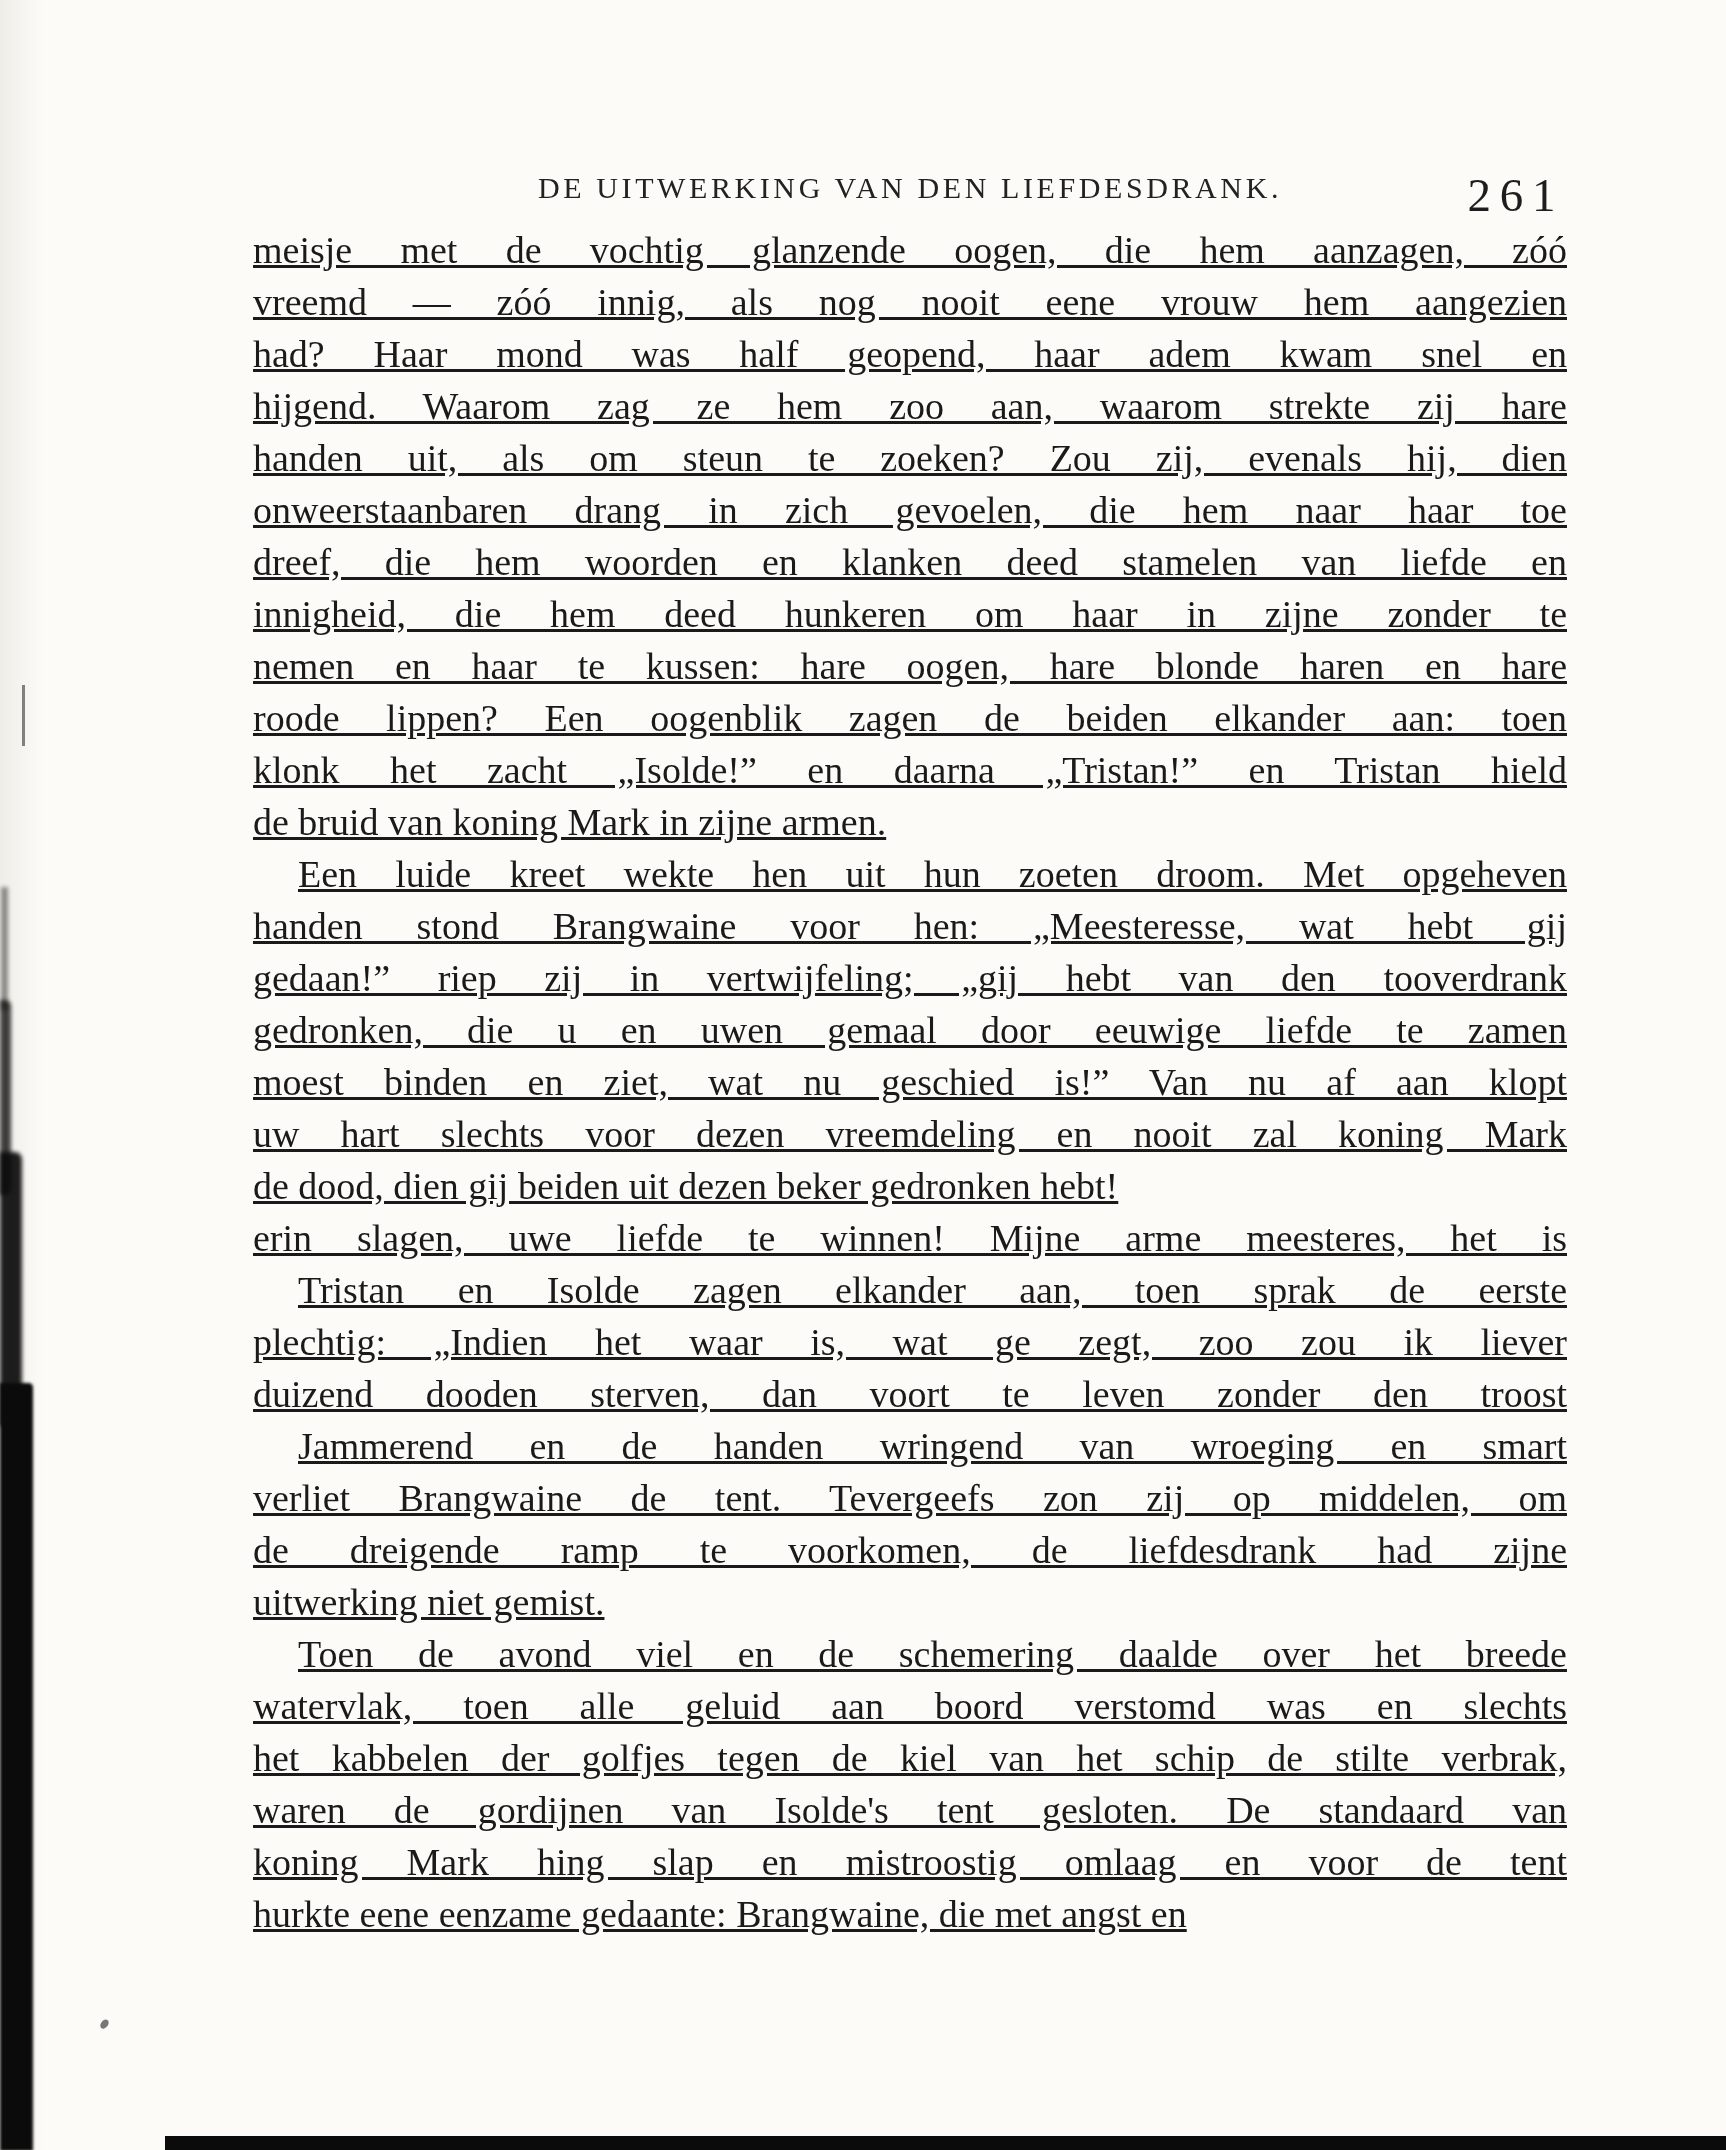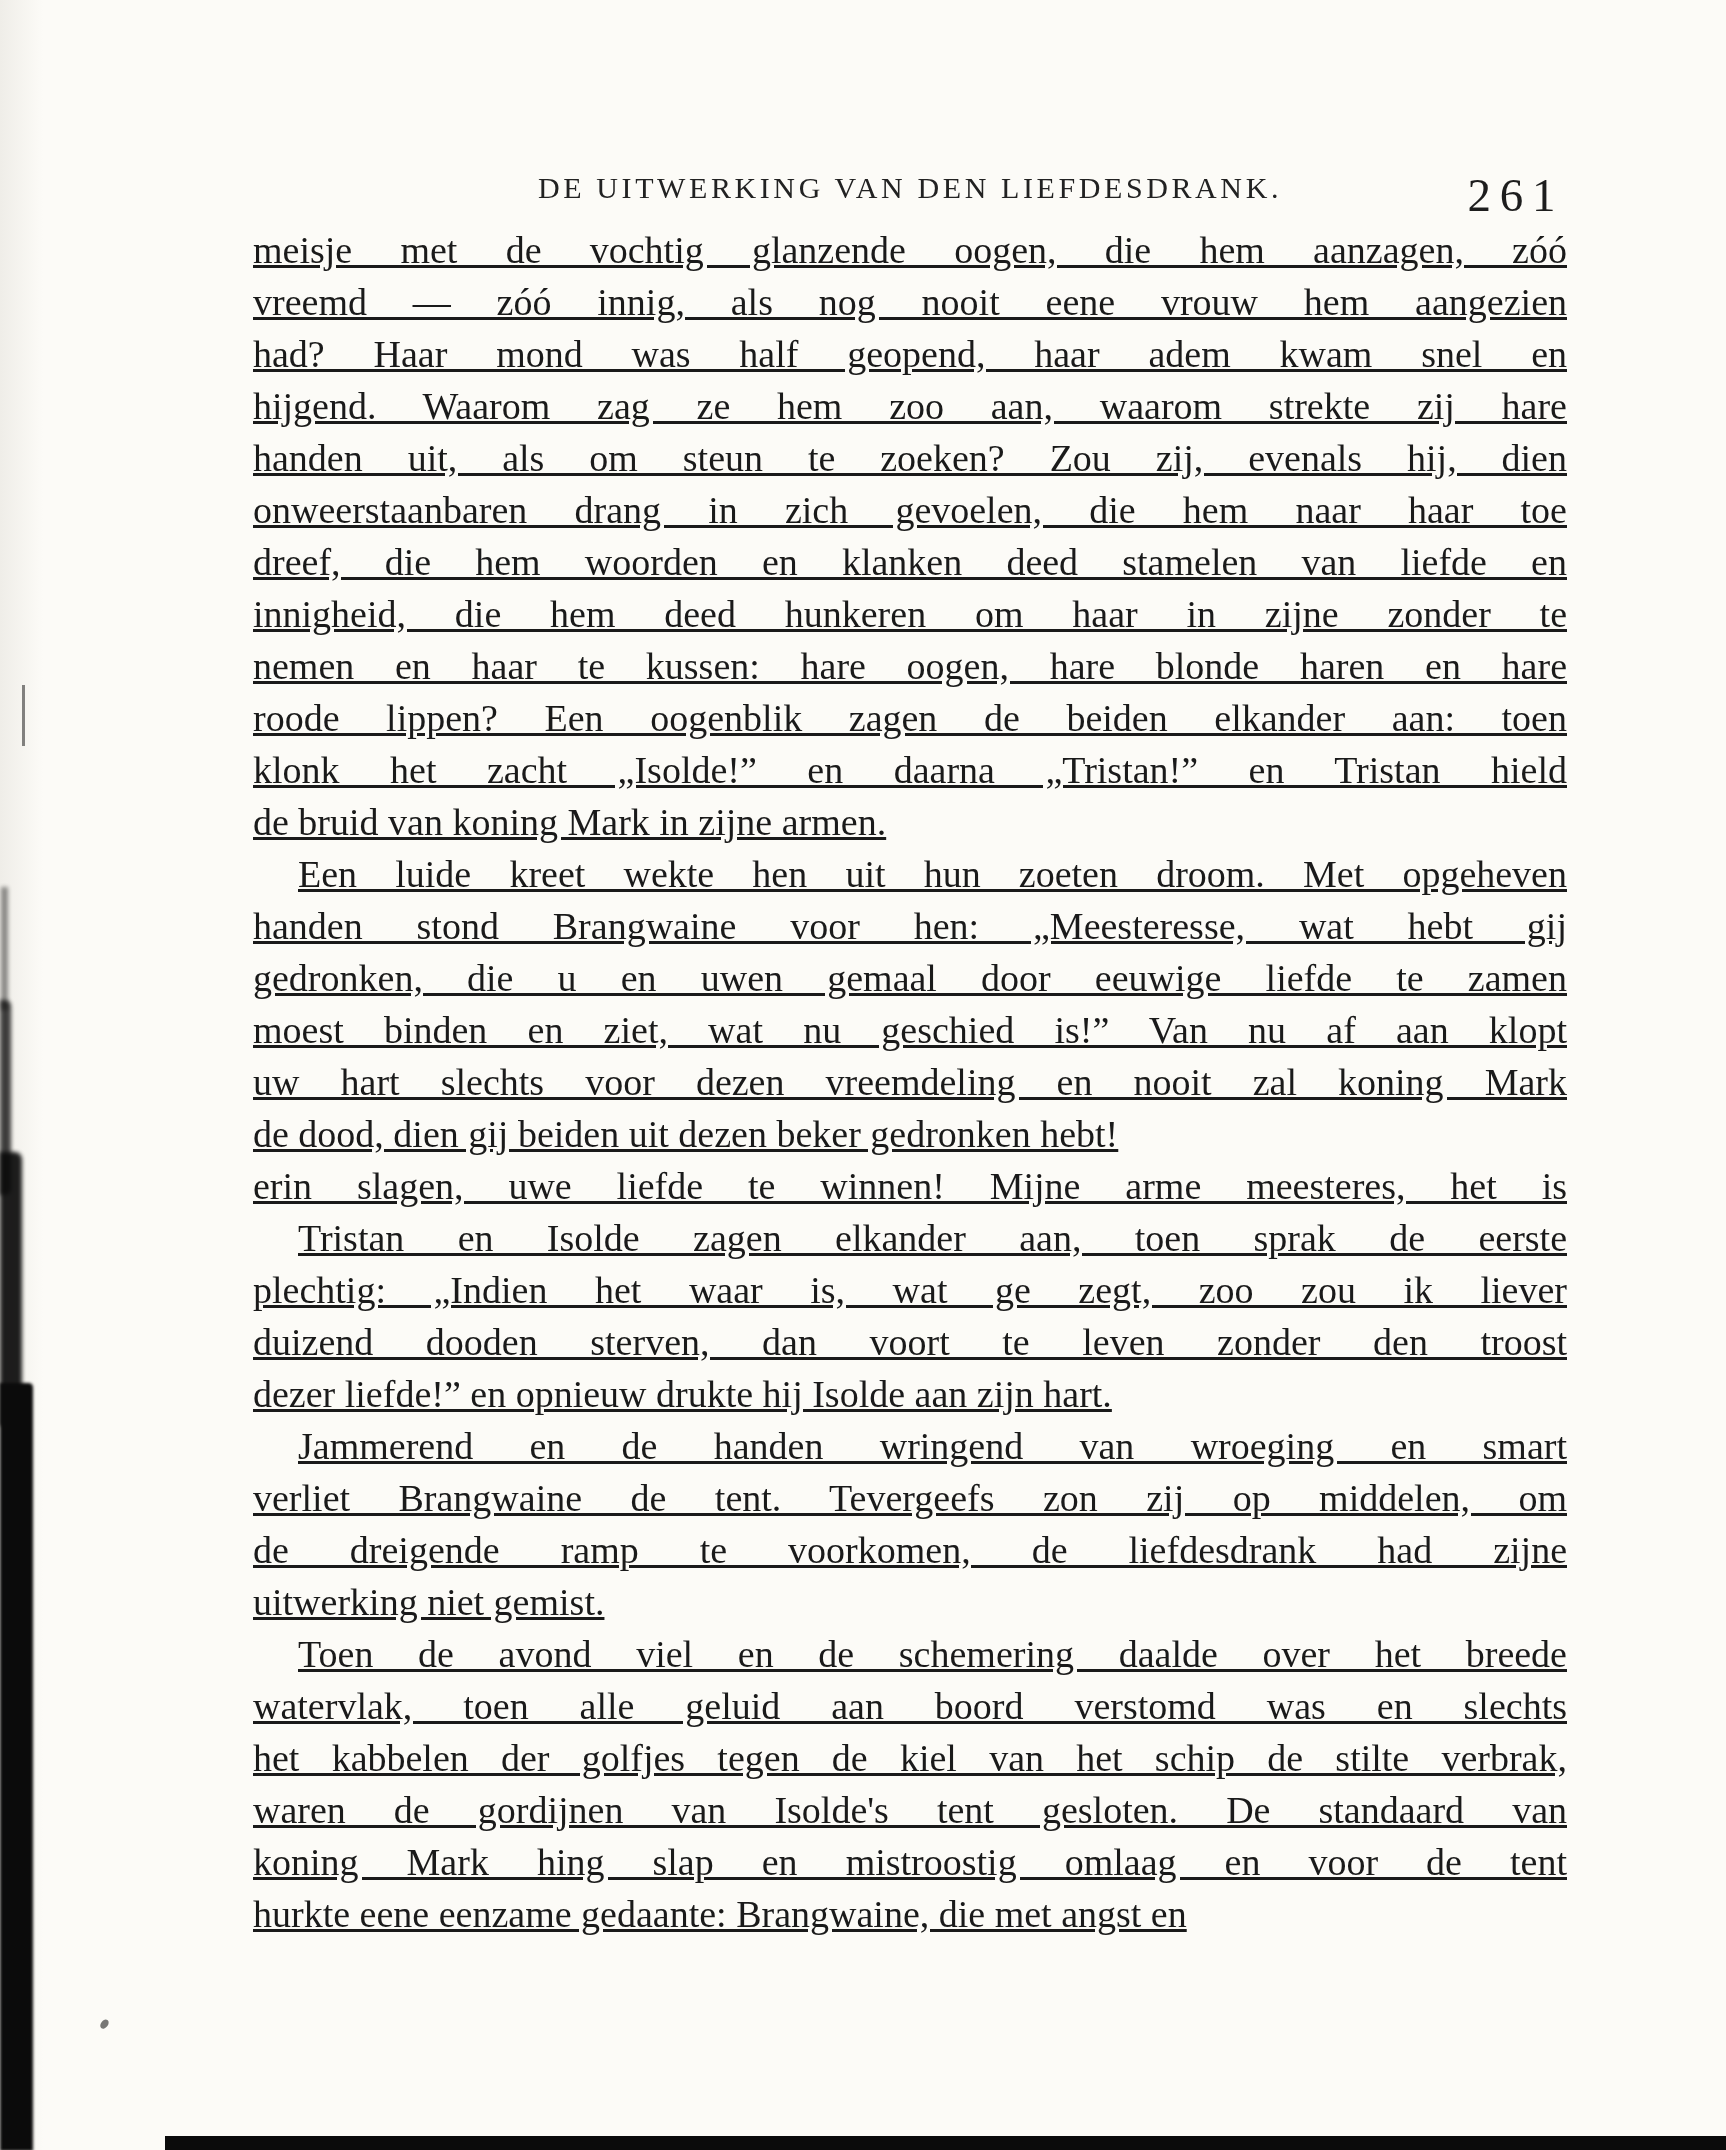--- a/index.html
+++ b/index.html
@@ -113,31 +113,31 @@
         <div class="line">dreef, die hem woorden en klanken deed stamelen van liefde en</div>
         <div class="line">innigheid, die hem deed hunkeren om haar in zijne zonder te</div>
         <div class="line">nemen en haar te kussen: hare oogen, hare blonde haren en hare</div>
         <div class="line">roode lippen? Een oogenblik zagen de beiden elkander aan: toen</div>
         <div class="line">klonk het zacht „Isolde!” en daarna „Tristan!” en Tristan hield</div>
         <div class="line last">de bruid van koning Mark in zijne armen.</div>
       </div>
       <div class="para indent">
         <div class="line">Een luide kreet wekte hen uit hun zoeten droom. Met opgeheven</div>
         <div class="line">handen stond Brangwaine voor hen: „Meesteresse, wat hebt gij</div>
+        <div class="line">gedaan!” riep zij in vertwijfeling; „gij hebt van den tooverdrank</div>
         <div class="line">gedronken, die u en uwen gemaal door eeuwige liefde te zamen</div>
         <div class="line">moest binden en ziet, wat nu geschied is!” Van nu af aan klopt</div>
         <div class="line">uw hart slechts voor dezen vreemdeling en nooit zal koning Mark</div>
         <div class="line last">de dood, dien gij beiden uit dezen beker gedronken hebt!</div>
         <div class="line">erin slagen, uwe liefde te winnen! Mijne arme meesteres, het is</div>
       </div>
       <div class="para indent">
         <div class="line">Tristan en Isolde zagen elkander aan, toen sprak de eerste</div>
         <div class="line">plechtig: „Indien het waar is, wat ge zegt, zoo zou ik liever</div>
         <div class="line">duizend dooden sterven, dan voort te leven zonder den troost</div>
-        <div class="line last">dezer liefde!” en opnieuw drukte hij Isolde aan zijn hart.</div>
       </div>
       <div class="para indent">
         <div class="line">Jammerend en de handen wringend van wroeging en smart</div>
         <div class="line">verliet Brangwaine de tent. Tevergeefs zon zij op middelen, om</div>
         <div class="line">de dreigende ramp te voorkomen, de liefdesdrank had zijne</div>
         <div class="line last">uitwerking niet gemist.</div>
       </div>
       <div class="para indent">
         <div class="line">Toen de avond viel en de schemering daalde over het breede</div>
         <div class="line">watervlak, toen alle geluid aan boord verstomd was en slechts</div>

